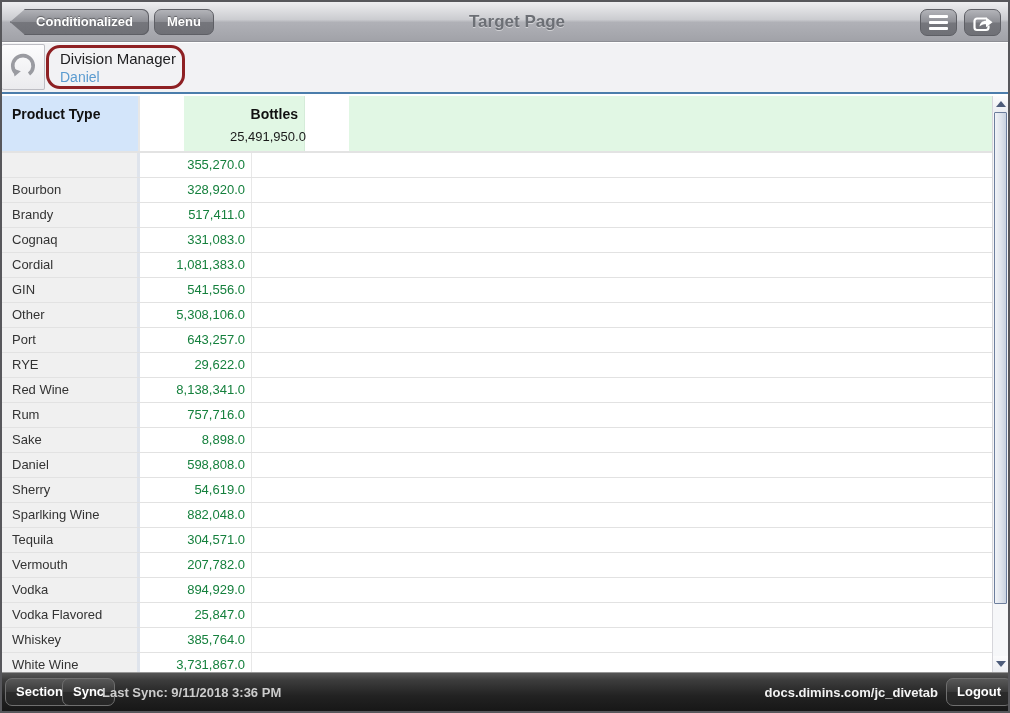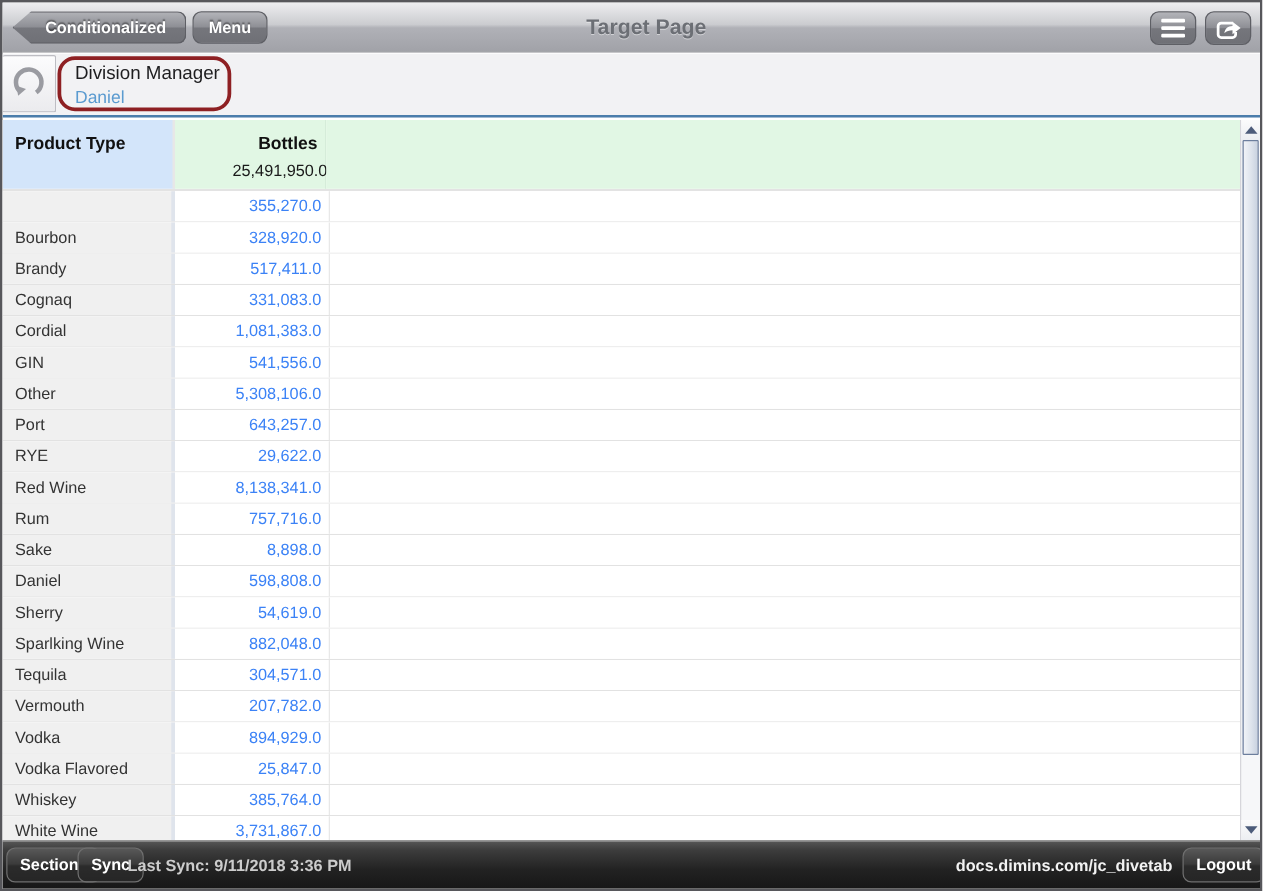--- a/index.html
+++ b/index.html
@@ -64,43 +64,43 @@
     padding:1px 0 0 11px;
   }
   .drill-label { font-size:15px; color:#1d1d1f; line-height:19px; }
   .drill-value { font-size:14px; color:#5b9bd0; line-height:18px; cursor:pointer; }
 
   
   .table-area {
     position:absolute; left:0; top:94px; width:990px; height:576px;
     overflow:hidden; background:#fff;
   }
-  .thead { display:flex; height:57px; border-bottom:2px solid #e3e3e3; }
+  .thead { display:flex; height:57px; border-bottom:2px solid #e3e3e3;gap:44px; }
   .th-product {
     width:138px; background:#d3e5fa; border-right:2px solid #e7e7e7;
     font-weight:bold; font-size:14px; color:#111; padding:10px 0 0 10px;
   }
   .th-bottles {
     width:121px; background:#e1f7e4; border-right:1px solid #d5ecd9;
     display:flex; flex-direction:column; justify-content:space-between;
     padding:10px 6px 7px 0; text-align:right;
   }
   .th-bottles .col-name { font-weight:bold; font-size:14px; color:#111; }
   .th-bottles .col-total { font-size:13px; color:#1a1a1a;margin-left:46px; }
   .th-rest { flex:1; background:#e1f7e4; }
   .tbody { }
   .trow { display:flex; height:25px; border-bottom:1px solid #e2e2e2; background:#fff; }
   .cell-label {
     width:138px; background:#f0f0f0; border-right:3px solid #dfe4ec;
     font-size:13px; color:#333; line-height:24px; padding-left:10px;
     overflow:hidden; white-space:nowrap;
   }
   .cell-value {
-    width:124px; background:#fff; border-right:1px solid #e8e8e8;
-    font-size:13px; color:#3b82f6; line-height:24px; text-align:right;
+    width:112px; background:#fff; border-right:1px solid #e8e8e8;
+    font-size:13px; color:#15803d; line-height:24px; text-align:right;
     padding-right:6px;
   }
   .cell-rest { flex:1; background:#fff; }
 
   
   .vscroll {
     position:absolute; left:990px; top:94px; width:16px; height:576px;
     background:#f6f7f9; border-left:1px solid #d6d6db;
   }
   .scroll-arrow {

